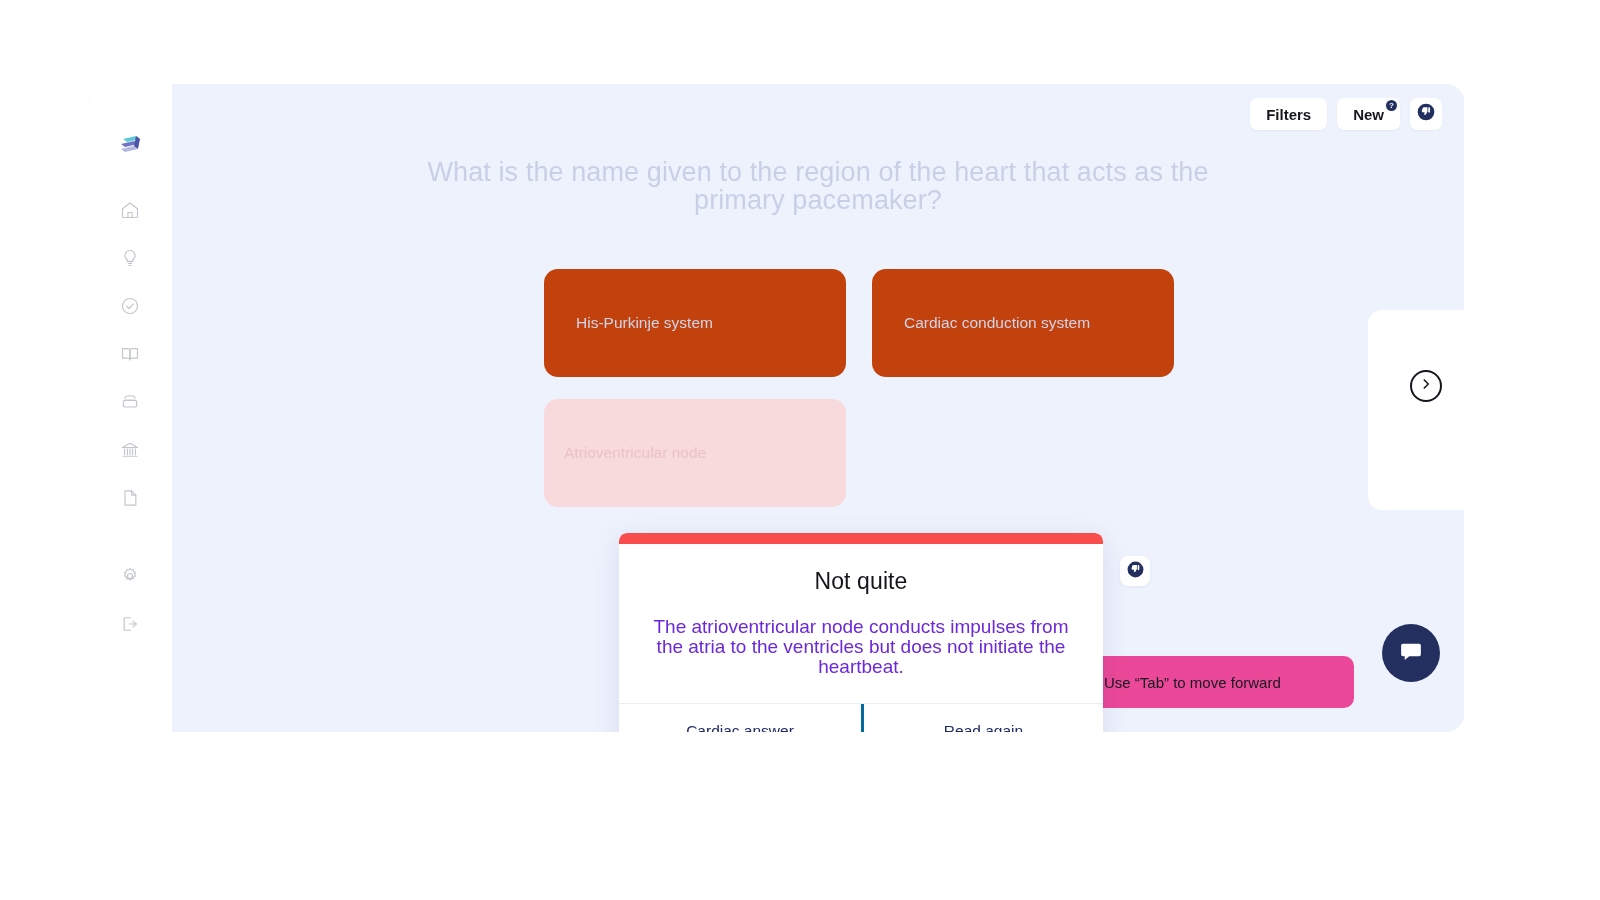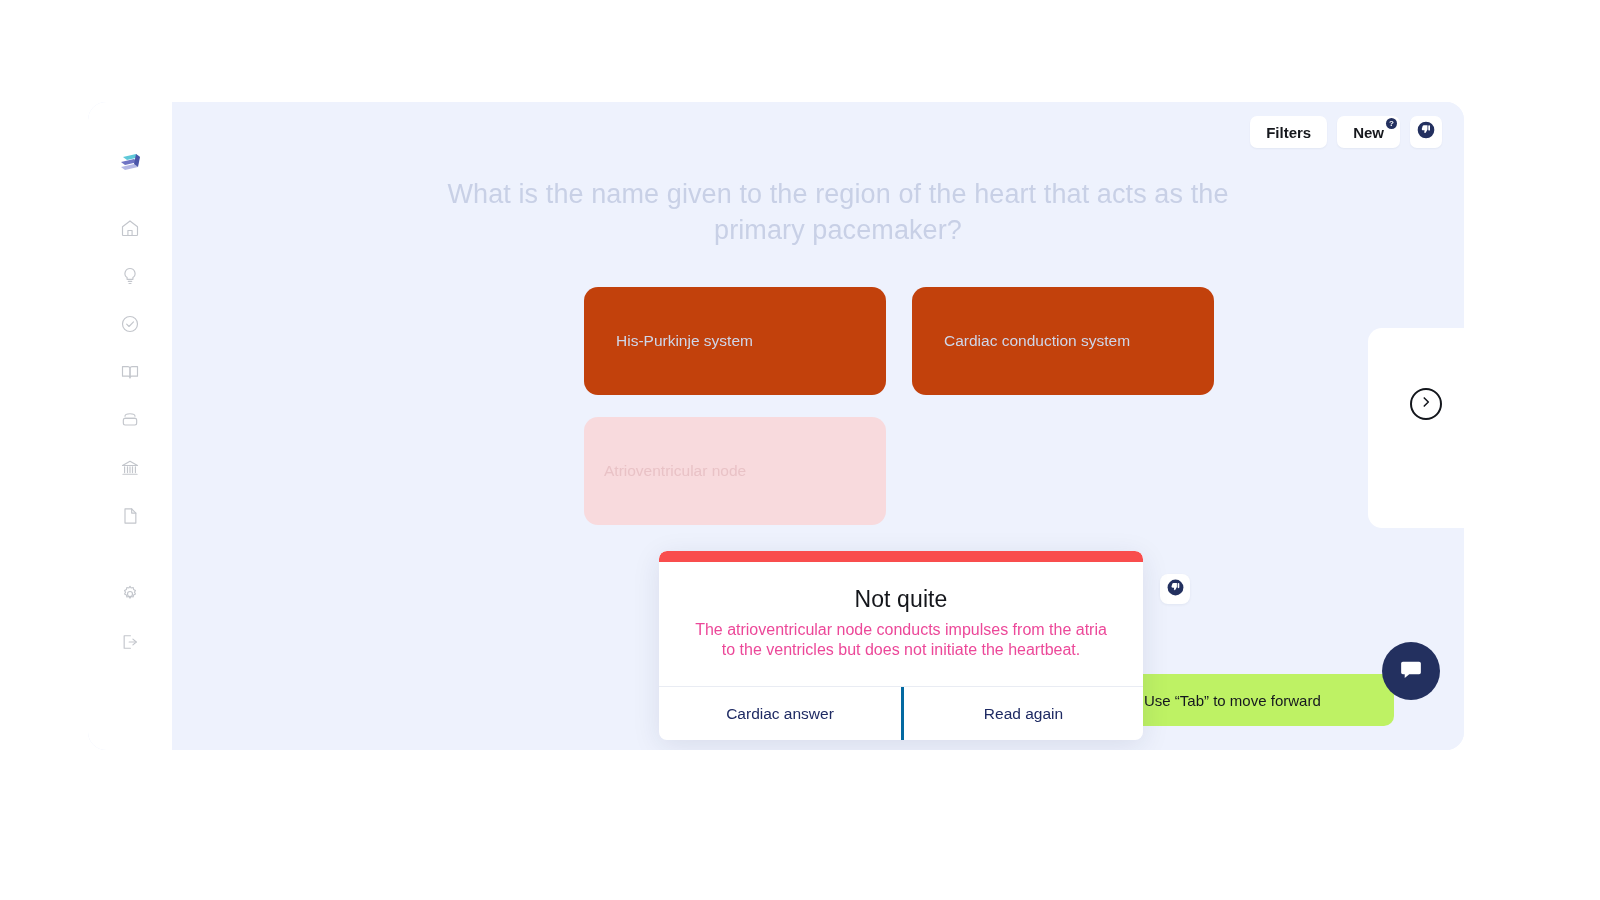--- a/index.html
+++ b/index.html
@@ -8,28 +8,27 @@
     width: 1600px;
     height: 900px;
     background: #ffffff;
     font-family: "Liberation Sans", sans-serif;
     overflow: hidden;
   }
 
   #app-window {
     position: absolute;
     left: 88px;
-    top: 102px;
+    top: 84px;
     width: 1376px;
     height: 648px;
     background: #eef2fd;
     border-radius: 18px;
     overflow: hidden;
     display: flex;
-    gap: 40px;
   }
 
   
   #sidebar {
     width: 84px;
     height: 100%;
     background: #ffffff;
     border-top-left-radius: 18px;
     border-bottom-left-radius: 18px;
     display: flex;
@@ -111,21 +110,21 @@
 
   
   #question {
     position: absolute;
     top: 74px;
     left: 50%;
     transform: translateX(-50%);
     width: 840px;
     text-align: center;
     font-size: 27px;
-    line-height: 36px;
+    line-height: 28px;
     color: #c8d0e6;
     font-weight: normal;
     letter-spacing: .1px;
   }
 
   
   #options {
     position: absolute;
     top: 185px;
     left: 372px;
@@ -191,21 +190,21 @@
     box-shadow: 0 1px 3px rgba(20,30,70,.06);
   }
 
   
   #tab-hint {
     position: absolute;
     left: 860px;
     top: 572px;
     width: 322px;
     height: 52px;
-    background: #bef264;
+    background: #ec4899;
     border-radius: 10px;
     display: flex;
     align-items: center;
     padding-left: 72px;
     font-size: 15px;
     color: #15181f;
     z-index: 5;
   }
 
   
@@ -240,27 +239,27 @@
     border-top-right-radius: 8px;
   }
   #modal-body {
     padding: 24px 34px 26px 34px;
     text-align: center;
   }
   #modal-title {
     font-size: 23px;
     color: #14161b;
     font-weight: normal;
-    margin-bottom: 7px;
+    margin-bottom: 22px;
     letter-spacing: .1px;
   }
   #modal-text {
-    font-size: 16px;
+    font-size: 19px;
     line-height: 20px;
-    color: #ec4899;
+    color: #6d28d9;
   }
   #modal-footer {
     display: flex;
     border-top: 1px solid #e9ecf3;
     height: 54px;
   }
   .modal-action {
     flex: 1 1 50%;
     display: flex;
     align-items: center;

